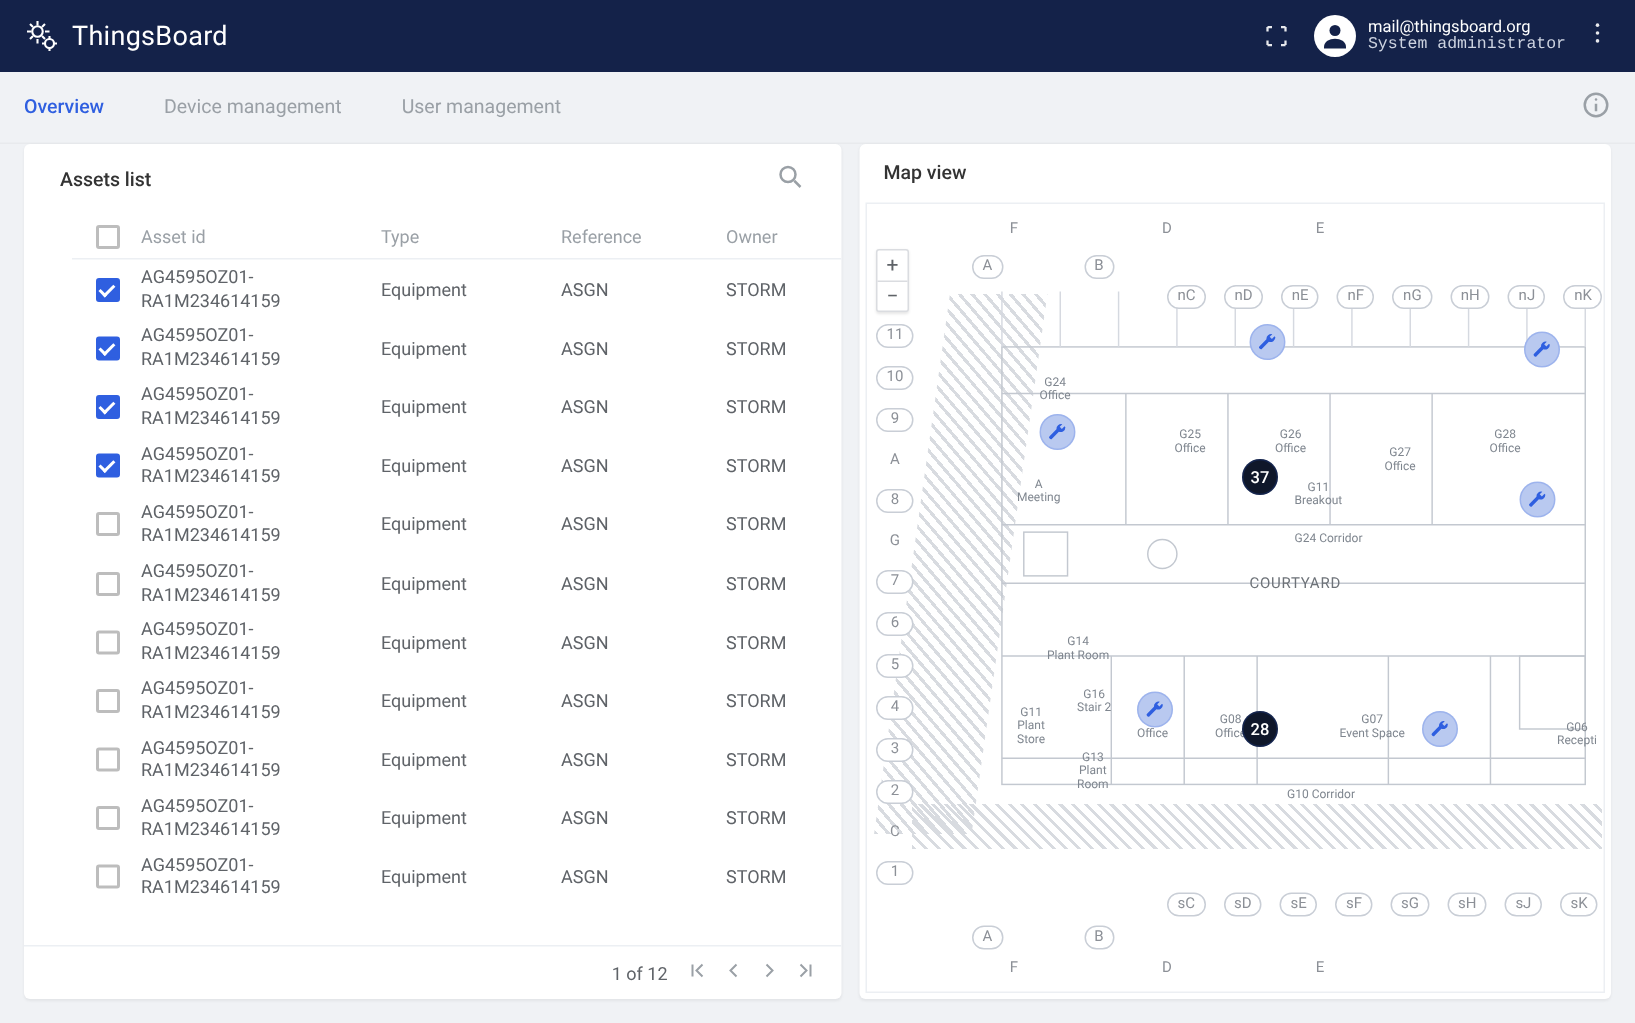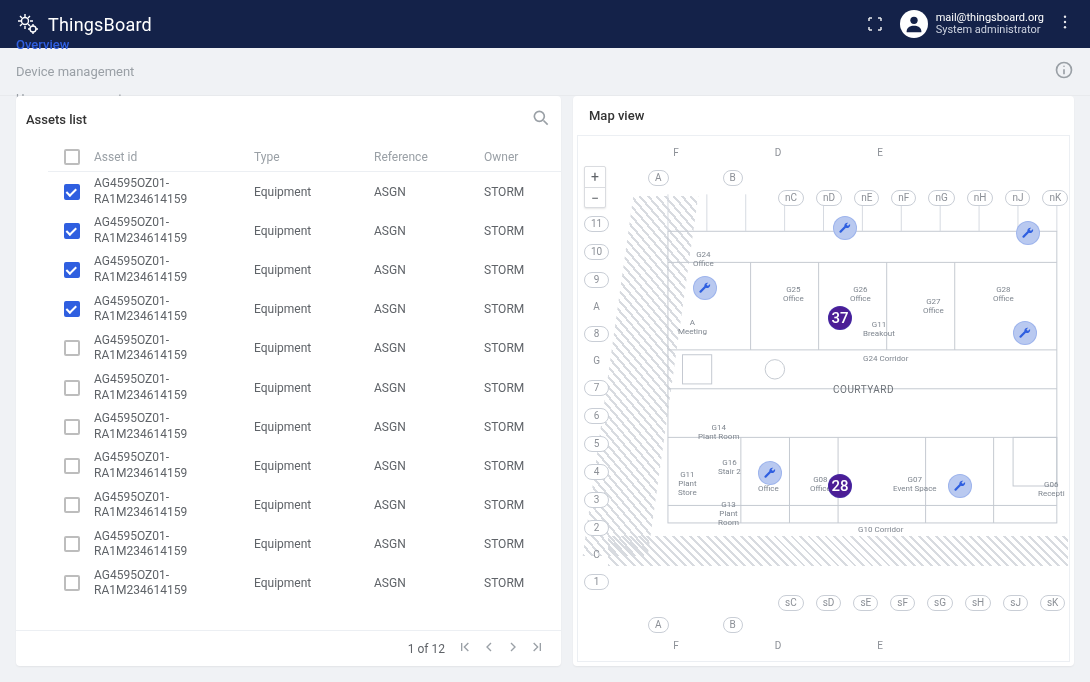--- a/index.html
+++ b/index.html
@@ -24,21 +24,21 @@
   .logo-icon svg { width: 24px; height: 24px; display:block; }
   .logo-text { font-size: 18px; font-weight: 400; letter-spacing: .2px; }
   .header-spacer { flex: 1; }
   .fullscreen-icon { display:flex; align-items:center; margin-right:16px; cursor:pointer; opacity:.9; }
   .fullscreen-icon svg { width:18px; height:18px; }
   .user-block { display:flex; align-items:center; gap:8px; cursor:pointer; }
   .avatar { width:28px; height:28px; border-radius:50%; background:#fff; display:flex; align-items:center; justify-content:center; }
   .avatar svg { width:22px; height:22px; fill:#142249; }
   .user-text { display:flex; flex-direction:column; line-height:1.1; }
   .user-email { color:#fff; font-size:11px; }
-  .user-role { color:#cdd3e0; font-size:11px; }
+  .user-role { color:#cdd3e0; font-size:11px;font-family:Liberation Mono, monospace; }
   .more-icon { margin-left:12px; cursor:pointer; opacity:.9; }
   .more-icon svg { width:18px; height:18px; }
 
   
   .tabs-bar {
     height: 48px;
     display:flex;
     align-items:center;
     padding: 0 16px;
     border-bottom: 1px solid rgba(0,0,0,0.03);
@@ -69,21 +69,21 @@
     display:flex;
     flex-direction:column;
     overflow:hidden;
   }
   .card-left { width: 545px; }
   .card-right { flex:1; position:relative; }
 
   .card-header {
     display:flex;
     align-items:center;
-    padding: 12px 10px;
+    padding: 12px 24px;
     font-size: 13px;
     font-weight:500;
     color:#333;
   }
   .card-header-spacer { flex:1; }
   .search-icon { color:#9aa0a6; cursor:pointer; }
   .search-icon svg { width:20px; height:20px; }
 
   
   .table-wrap { flex:1; overflow:hidden; display:flex; flex-direction:column;margin-left:32px; }
@@ -184,21 +184,21 @@
   .axis-plain { line-height:14px; min-width:16px; text-align:center; }
 
   .marker {
     position:absolute; width:24px; height:24px; border-radius:50%;
     background:#b9c9f0; display:flex; align-items:center; justify-content:center;
     cursor:pointer;
     box-shadow: inset 0 0 0 1px rgba(47,95,224,0.2);
   }
   .marker svg { width:14px; height:14px; }
   .marker.label {
-    background:#4c1d95; color:#fff; font-size:15px; font-weight:500;
+    background:#0f172a; color:#fff; font-size:11px; font-weight:500;
   }
   .room-label {
     position:absolute; font-size:8px; color:#7f868f; text-align:center; line-height:1.1;
   }
   .courtyard-label {
     position:absolute; font-size:10px; color:#6d7278; letter-spacing:.5px;
   }
   .hatched {
     position:absolute;
     background: repeating-linear-gradient(45deg,#d8dbe0 0 2px, transparent 2px 6px);
@@ -243,21 +243,21 @@
   <span class="more-icon">
     <svg viewBox="0 0 24 24" fill="#fff">
         <circle cx="12" cy="5" r="1.6"></circle>
         <circle cx="12" cy="12" r="1.6"></circle>
         <circle cx="12" cy="19" r="1.6"></circle>
       </svg>
   </span>
 </div>
 
 <div class="tabs-bar">
-  <div id="tabs-host" style="display: flex; flex-direction: column;">
+  <div id="tabs-host" style="display: flex;">
       <div class="tab active">Overview</div>
       <div class="tab">Device management</div>
       <div class="tab">User management</div>
     </div>
   <div class="tabs-spacer"></div>
   <span class="info-icon">
     <svg viewBox="0 0 24 24" fill="none" stroke="#9aa0a6" stroke-width="2">
         <circle cx="12" cy="12" r="9"></circle>
         <line x1="12" y1="11" x2="12" y2="17"></line>
         <circle cx="12" cy="7.5" r="1" fill="#9aa0a6" stroke="none"></circle>

